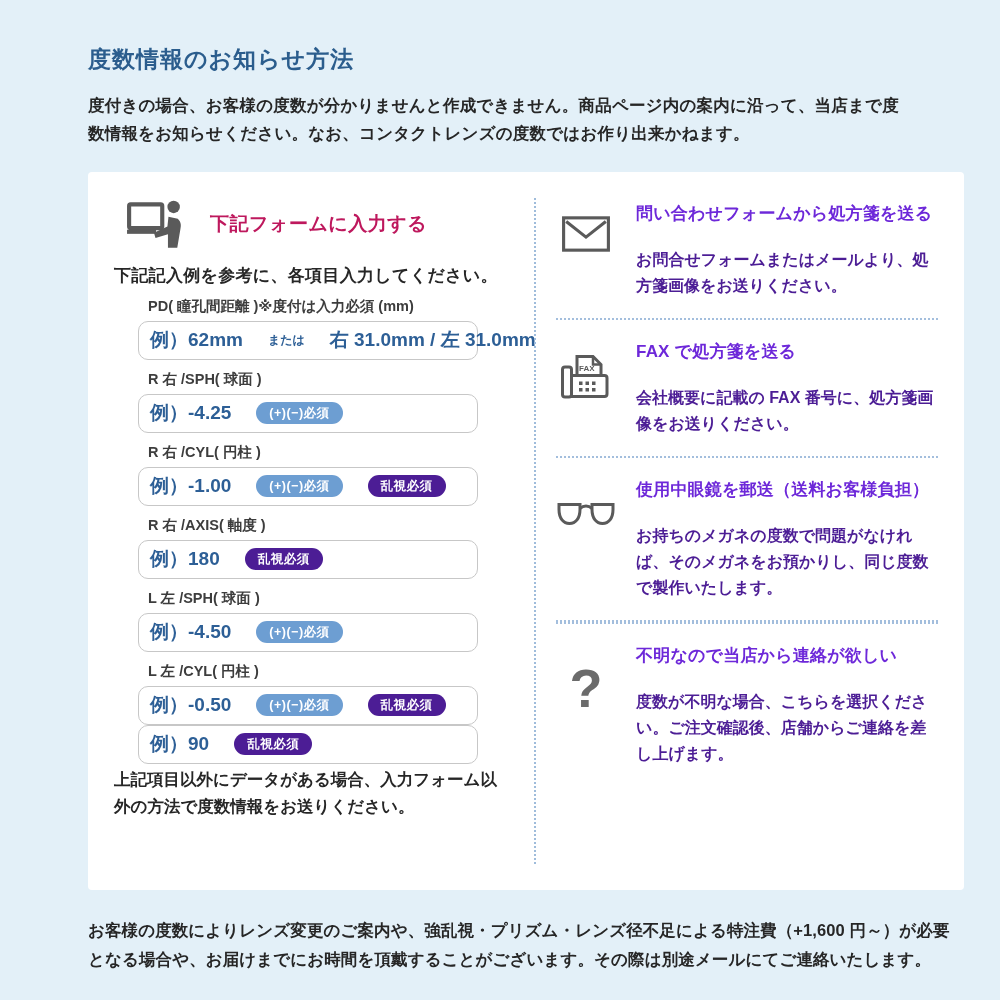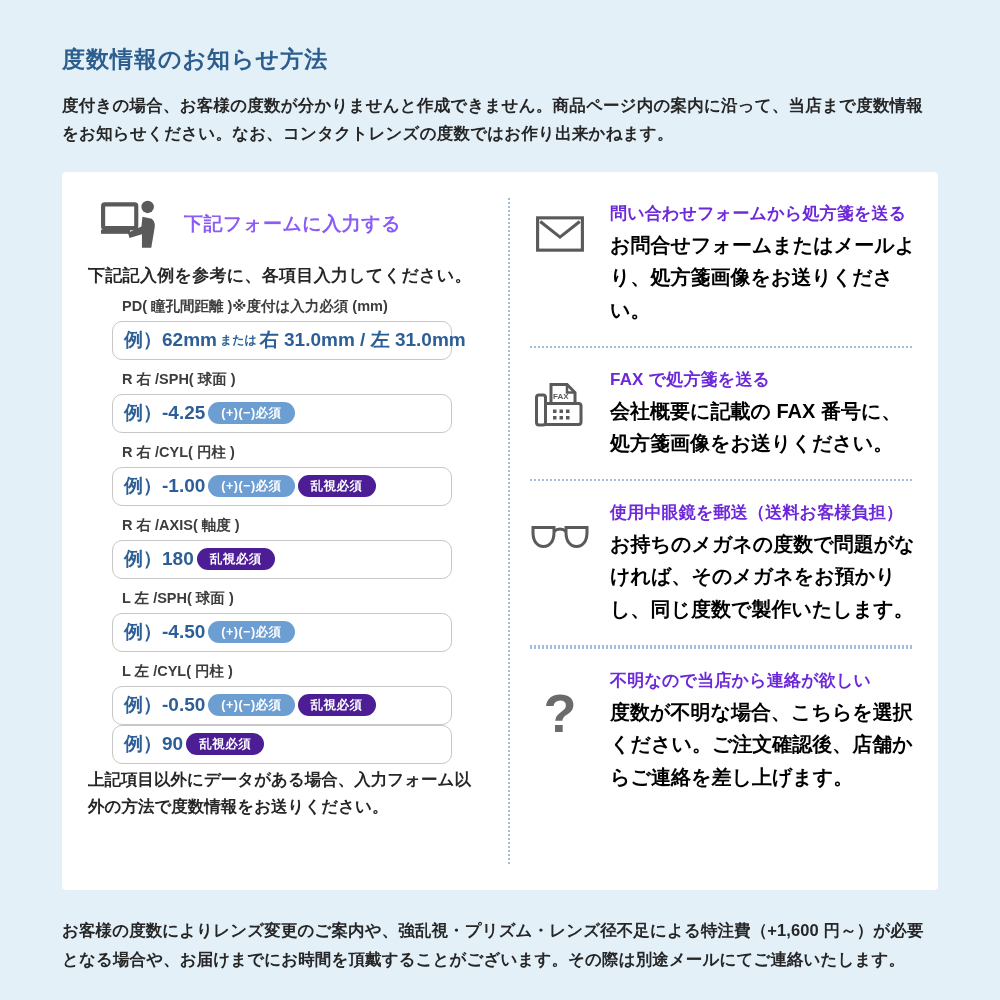--- a/index.html
+++ b/index.html
@@ -2,21 +2,21 @@
 <html lang="ja"><head>
 <meta charset="utf-8">
 <style>
   * { margin:0; padding:0; box-sizing:border-box; }
   html,body { width:1000px; height:1000px; }
   body {
     background:#e3f0f8;
     font-family:"Liberation Sans","DejaVu Sans",sans-serif;
     color:#2e2e2e;
   }
-  .page { width:1000px; height:1000px; padding:44px 62px 0; }
+  .page { width:1000px; height:1000px; padding:44px 88px 0; }
 
   .page-title {
     font-size:23px; font-weight:700; color:#2b5d8d; letter-spacing:1px;
   }
   .intro {
     margin-top:16px; font-size:16.5px; line-height:1.72; font-weight:600; color:#262626;
     letter-spacing:0.2px;
   }
 
   .card {
@@ -26,31 +26,31 @@
   .v-divider {
     position:absolute; left:446px; top:26px; bottom:26px; width:0;
     border-left:2px dotted #9fbcdb;
   }
 
   
   .left-col { width:446px; padding:28px 26px 0 26px; }
   .form-header { display:flex; align-items:center; margin-left:12px; }
   .form-header .hdr-icon { width:58px; height:48px; flex:0 0 auto; }
   .form-header .hdr-title {
-    margin-left:26px; font-size:19px; font-weight:700; color:#8b5cf6; letter-spacing:0.5px;
+    margin-left:26px; font-size:19px; font-weight:700; color:#be185d; letter-spacing:0.5px;
   }
   .form-subtitle { margin-top:16px; font-size:17px; font-weight:600; color:#262626; letter-spacing:0.3px; }
 
   .form-rows { margin-top:6px; margin-left:24px; width:340px; }
   .form-label {
     margin:10px 0 5px 10px; font-size:14.5px; font-weight:700; color:#3d3d3d;
   }
   .example-box {
     height:39px; border:1.5px solid #c7c7c7; border-radius:10px; background:#fff;
-    display:flex; align-items:center; padding:0 11px; gap:3px; white-space:nowrap;
+    display:flex; align-items:center; padding:0 11px; gap:25px; white-space:nowrap;
   }
   .ex-text { font-size:19px; font-weight:700; color:#2d5f96; }
   .ex-small { font-size:12px; font-weight:700; color:#2d5f96; }
   .pill {
     display:inline-flex; align-items:center; justify-content:center;
     height:22px; padding:0 13px; border-radius:999px;
     font-size:12.5px; font-weight:700; color:#ffffff; letter-spacing:0.5px;
   }
   .pill-blue { background:#6d9ed2; }
   .pill-orange { background:#4c1d95; }
@@ -58,21 +58,21 @@
   .form-note {
     margin-top:2px; font-size:16.5px; line-height:1.68; font-weight:600; color:#262626;
   }
 
   
   .right-col { flex:1; padding:10px 22px 0 2px; }
   .method { display:flex; padding:20px 0 19px 0; }
   .m-icon { width:100px; flex:0 0 auto; display:flex; justify-content:center; padding-top:13px; }
   .m-text { flex:1; }
   .m-title { font-size:17px; font-weight:700; color:#6d28d9; letter-spacing:0.2px; }
-  .m-body { margin-top:4px; font-size:20px; line-height:1.63; font-weight:600; color:#000000; }
+  .m-body { margin-top:22px; font-size:16px; line-height:1.63; font-weight:600; color:#4c1d95; }
   .h-divider { border-top:2px dotted #a3bedd; margin:0 4px 0 20px; }
   .q-glyph { font-size:54px; font-weight:700; color:#6b6b6b; line-height:1; padding-top:4px; }
 
   
   .page-footer {
     margin-top:26px; width:876px; font-size:16.5px; line-height:1.75; font-weight:600; color:#262626;
     letter-spacing:0.1px;
   }
 
   svg .st { stroke:#5a5a5a; fill:none; }

